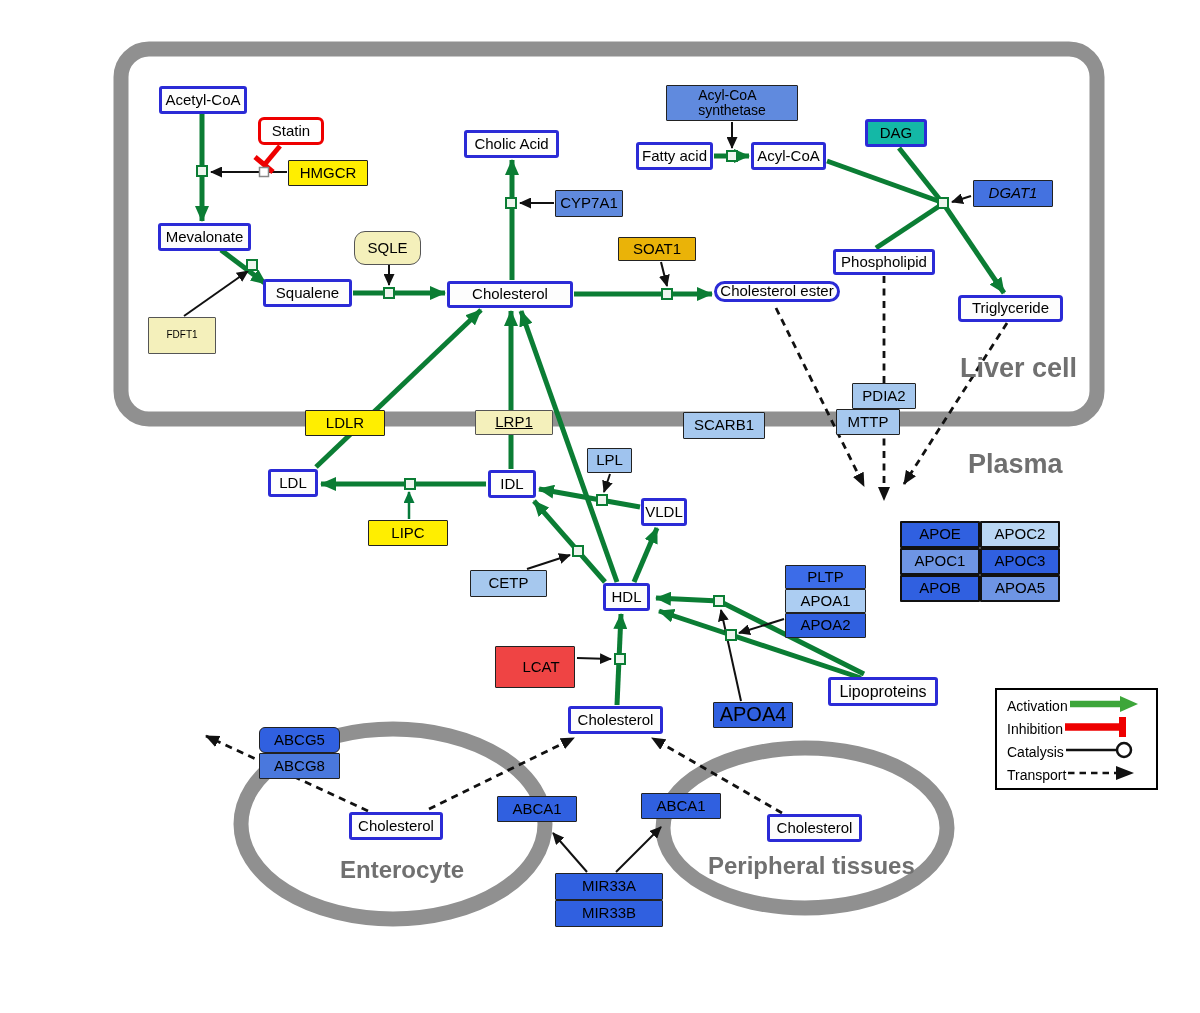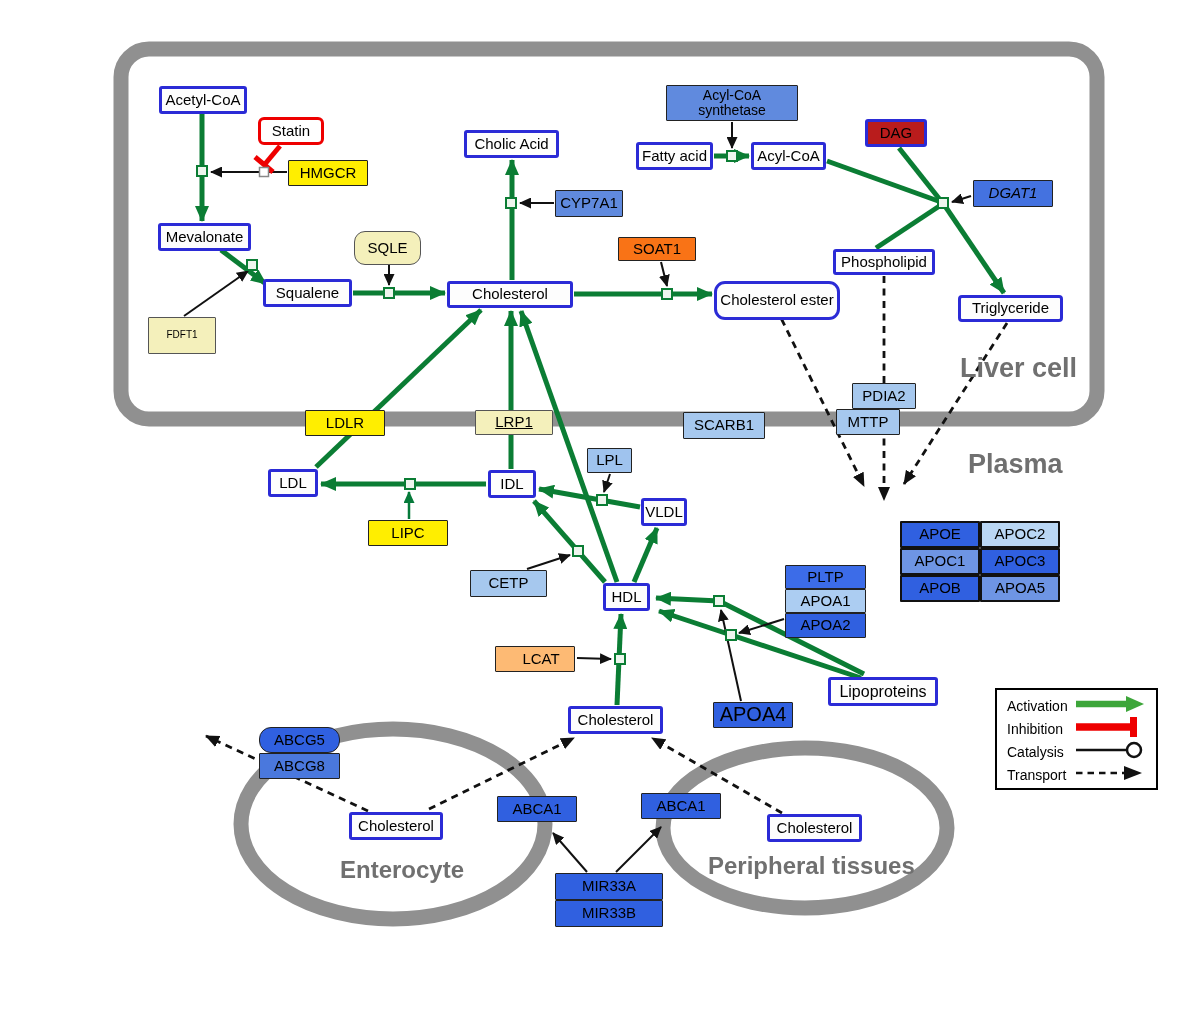--- a/index.html
+++ b/index.html
@@ -1,21 +1,21 @@
 <!DOCTYPE html>
 <html><head>
 <meta charset="utf-8">
 <style>
   html,body{margin:0;padding:0;background:#fff;}
   #canvas{position:relative;width:1200px;height:1013px;background:#fff;overflow:hidden;font-family:"Liberation Sans",sans-serif;}
   #diagram-svg{position:absolute;left:0;top:0;}
-  .node{position:absolute;display:flex;align-items:center;justify-content:center;text-align:center;color:#000;box-sizing:border-box;white-space:pre-line;line-height:1.08;}
+  .node{position:absolute;display:flex;align-items:center;justify-content:center;color:#000;box-sizing:border-box;white-space:pre-line;line-height:1.08;}
   .clabel{position:absolute;font-weight:bold;white-space:nowrap;}
   #legend{position:absolute;background:#fff;border:2.5px solid #000;box-sizing:border-box;display:flex;flex-direction:column;justify-content:space-evenly;padding:4px 10px;}
-  .lrow{display:flex;align-items:center;justify-content:space-between;}
+  .lrow{display:flex;align-items:center;}
   .lrow span{font-size:14px;color:#000;}
 </style>
 </head>
 <body>
 
 <div id="canvas">
   <svg id="diagram-svg" width="1200" height="1013">
     <defs>
       <marker id="m-act" markerUnits="userSpaceOnUse" markerWidth="18" markerHeight="14" refX="15" refY="7" orient="auto">
           <path d="M0,0 L16,7 L0,14 z" fill="#0b7d34"></path>
@@ -101,56 +101,56 @@
       <div class="node" style="left: 159px; top: 86px; width: 88px; height: 28px; background: rgb(253, 253, 253); border: 3px solid rgb(43, 43, 214); border-radius: 3px; font-size: 15px;">Acetyl-CoA</div>
       <div class="node" style="left: 258px; top: 117px; width: 66px; height: 28px; background: rgb(255, 255, 255); border: 3px solid rgb(238, 0, 0); border-radius: 6px; font-size: 15px;">Statin</div>
       <div class="node" style="left: 288px; top: 160px; width: 80px; height: 26px; background: rgb(255, 238, 0); border: 1.6px solid rgb(34, 34, 34); border-radius: 1px; font-size: 15px;">HMGCR</div>
       <div class="node" style="left: 158px; top: 223px; width: 93px; height: 28px; background: rgb(253, 253, 253); border: 3px solid rgb(43, 43, 214); border-radius: 3px; font-size: 15px;">Mevalonate</div>
       <div class="node" style="left: 148px; top: 317px; width: 68px; height: 37px; background: rgb(244, 240, 187); border: 1.6px solid rgb(85, 85, 85); border-radius: 1px; font-size: 10px;">FDFT1</div>
       <div class="node" style="left: 263px; top: 279px; width: 89px; height: 28px; background: rgb(253, 253, 253); border: 3px solid rgb(43, 43, 214); border-radius: 3px; font-size: 15px;">Squalene</div>
       <div class="node" style="left: 354px; top: 231px; width: 67px; height: 34px; background: rgb(244, 240, 187); border: 1.6px solid rgb(85, 85, 85); border-radius: 11px; font-size: 15px;">SQLE</div>
       <div class="node" style="left: 447px; top: 281px; width: 126px; height: 27px; background: rgb(253, 253, 253); border: 3px solid rgb(43, 43, 214); border-radius: 3px; font-size: 15px;">Cholesterol</div>
       <div class="node" style="left: 464px; top: 130px; width: 95px; height: 28px; background: rgb(253, 253, 253); border: 3px solid rgb(43, 43, 214); border-radius: 3px; font-size: 15px;">Cholic Acid</div>
       <div class="node" style="left: 555px; top: 190px; width: 68px; height: 27px; background: rgb(96, 138, 222); border: 1.6px solid rgb(34, 34, 34); border-radius: 1px; font-size: 15px;">CYP7A1</div>
-      <div class="node" style="left: 618px; top: 237px; width: 78px; height: 24px; background: #f97316; border: 1.6px solid rgb(34, 34, 34); border-radius: 1px; font-size: 15px;">SOAT1</div>
-      <div class="node" style="left: 714px; top: 281px; width: 126px; height: 39px; background: rgb(253, 253, 253); border: 3px solid rgb(43, 43, 214); border-radius: 11px; font-size: 15px;">Cholesterol ester</div>
+      <div class="node" style="left: 618px; top: 237px; width: 78px; height: 24px; background: #eab308; border: 1.6px solid rgb(34, 34, 34); border-radius: 1px; font-size: 15px;">SOAT1</div>
+      <div class="node" style="left: 714px; top: 281px; width: 126px; height: 21px; background: rgb(253, 253, 253); border: 3px solid rgb(43, 43, 214); border-radius: 11px; font-size: 15px;">Cholesterol ester</div>
       <div class="node" style="left: 666px; top: 85px; width: 132px; height: 36px; background: rgb(96, 138, 222); border: 1.6px solid rgb(34, 34, 34); border-radius: 1px; font-size: 14px;">Acyl-CoA
 synthetase</div>
       <div class="node" style="left: 636px; top: 142px; width: 77px; height: 28px; background: rgb(253, 253, 253); border: 3px solid rgb(43, 43, 214); border-radius: 3px; font-size: 15px;">Fatty acid</div>
       <div class="node" style="left: 751px; top: 142px; width: 75px; height: 28px; background: rgb(253, 253, 253); border: 3px solid rgb(43, 43, 214); border-radius: 3px; font-size: 15px;">Acyl-CoA</div>
-      <div class="node" style="left: 865px; top: 119px; width: 62px; height: 28px; background: #b91c1c; border: 3px solid rgb(43, 43, 214); border-radius: 3px; font-size: 15px;">DAG</div>
+      <div class="node" style="left: 865px; top: 119px; width: 62px; height: 28px; background: #14b8a6; border: 3px solid rgb(43, 43, 214); border-radius: 3px; font-size: 15px;">DAG</div>
       <div class="node" style="left: 973px; top: 180px; width: 80px; height: 27px; background: rgb(68, 114, 224); border: 1.6px solid rgb(34, 34, 34); border-radius: 1px; font-size: 15px; font-style: italic;">DGAT1</div>
       <div class="node" style="left: 833px; top: 249px; width: 102px; height: 26px; background: rgb(253, 253, 253); border: 3px solid rgb(43, 43, 214); border-radius: 3px; font-size: 15px;">Phospholipid</div>
       <div class="node" style="left: 958px; top: 295px; width: 105px; height: 27px; background: rgb(253, 253, 253); border: 3px solid rgb(43, 43, 214); border-radius: 4px; font-size: 15px;">Triglyceride</div>
       <div class="node" style="left: 852px; top: 383px; width: 64px; height: 26px; background: rgb(166, 200, 238); border: 1.6px solid rgb(34, 34, 34); border-radius: 1px; font-size: 15px;">PDIA2</div>
       <div class="node" style="left: 836px; top: 409px; width: 64px; height: 26px; background: rgb(166, 200, 238); border: 1.6px solid rgb(34, 34, 34); border-radius: 1px; font-size: 15px;">MTTP</div>
       <div class="node" style="left: 305px; top: 410px; width: 80px; height: 26px; background: rgb(255, 238, 0); border: 1.6px solid rgb(34, 34, 34); border-radius: 1px; font-size: 15px;">LDLR</div>
       <div class="node" style="left: 475px; top: 410px; width: 78px; height: 25px; background: rgb(244, 240, 187); border: 1.6px solid rgb(85, 85, 85); border-radius: 1px; font-size: 15px; text-decoration: underline;">LRP1</div>
       <div class="node" style="left: 683px; top: 412px; width: 82px; height: 27px; background: rgb(166, 200, 238); border: 1.6px solid rgb(34, 34, 34); border-radius: 1px; font-size: 15px;">SCARB1</div>
       <div class="node" style="left: 268px; top: 469px; width: 50px; height: 28px; background: rgb(253, 253, 253); border: 3px solid rgb(43, 43, 214); border-radius: 3px; font-size: 15px;">LDL</div>
       <div class="node" style="left: 488px; top: 470px; width: 48px; height: 28px; background: rgb(253, 253, 253); border: 3px solid rgb(43, 43, 214); border-radius: 3px; font-size: 15px;">IDL</div>
       <div class="node" style="left: 587px; top: 448px; width: 45px; height: 25px; background: rgb(159, 195, 238); border: 1.6px solid rgb(34, 34, 34); border-radius: 1px; font-size: 15px;">LPL</div>
       <div class="node" style="left: 641px; top: 498px; width: 46px; height: 28px; background: rgb(253, 253, 253); border: 3px solid rgb(43, 43, 214); border-radius: 3px; font-size: 15px;">VLDL</div>
       <div class="node" style="left: 368px; top: 520px; width: 80px; height: 26px; background: rgb(255, 238, 0); border: 1.6px solid rgb(34, 34, 34); border-radius: 1px; font-size: 15px;">LIPC</div>
       <div class="node" style="left: 470px; top: 570px; width: 77px; height: 27px; background: rgb(166, 200, 238); border: 1.6px solid rgb(34, 34, 34); border-radius: 1px; font-size: 15px;">CETP</div>
       <div class="node" style="left: 603px; top: 583px; width: 47px; height: 28px; background: rgb(253, 253, 253); border: 3px solid rgb(43, 43, 214); border-radius: 3px; font-size: 15px;">HDL</div>
-      <div class="node" style="left: 495px; top: 646px; width: 80px; height: 26px; background: #fdba74; border: 1.6px solid rgb(34, 34, 34); border-radius: 1px; font-size: 15px; padding-left: 12px;">LCAT</div>
+      <div class="node" style="left: 495px; top: 646px; width: 80px; height: 42px; background: #ef4444; border: 1.6px solid rgb(34, 34, 34); border-radius: 1px; font-size: 15px; padding-left: 12px;">LCAT</div>
       <div class="node" style="left: 785px; top: 565px; width: 81px; height: 24px; background: rgb(60, 108, 232); border: 1.6px solid rgb(34, 34, 34); border-radius: 1px; font-size: 15px;">PLTP</div>
       <div class="node" style="left: 785px; top: 589px; width: 81px; height: 24px; background: rgb(172, 205, 242); border: 1.6px solid rgb(34, 34, 34); border-radius: 1px; font-size: 15px;">APOA1</div>
       <div class="node" style="left: 785px; top: 613px; width: 81px; height: 25px; background: rgb(48, 96, 224); border: 1.6px solid rgb(34, 34, 34); border-radius: 1px; font-size: 15px;">APOA2</div>
       <div class="node" style="left: 713px; top: 702px; width: 80px; height: 26px; background: rgb(48, 96, 224); border: 1.6px solid rgb(34, 34, 34); border-radius: 1px; font-size: 20px;">APOA4</div>
       <div class="node" style="left: 828px; top: 677px; width: 110px; height: 29px; background: rgb(253, 253, 253); border: 3px solid rgb(43, 43, 214); border-radius: 3px; font-size: 16px;">Lipoproteins</div>
       <div class="node" style="left: 900px; top: 521px; width: 80px; height: 27px; background: rgb(48, 96, 224); border: 2px solid rgb(17, 17, 17); border-radius: 1px; font-size: 15px;">APOE</div>
       <div class="node" style="left: 980px; top: 521px; width: 80px; height: 27px; background: rgb(185, 214, 244); border: 2px solid rgb(17, 17, 17); border-radius: 1px; font-size: 15px;">APOC2</div>
       <div class="node" style="left: 900px; top: 548px; width: 80px; height: 27px; background: rgb(110, 149, 228); border: 2px solid rgb(17, 17, 17); border-radius: 1px; font-size: 15px;">APOC1</div>
       <div class="node" style="left: 980px; top: 548px; width: 80px; height: 27px; background: rgb(48, 96, 224); border: 2px solid rgb(17, 17, 17); border-radius: 1px; font-size: 15px;">APOC3</div>
       <div class="node" style="left: 900px; top: 575px; width: 80px; height: 27px; background: rgb(48, 96, 224); border: 2px solid rgb(17, 17, 17); border-radius: 1px; font-size: 15px;">APOB</div>
       <div class="node" style="left: 980px; top: 575px; width: 80px; height: 27px; background: rgb(110, 149, 228); border: 2px solid rgb(17, 17, 17); border-radius: 1px; font-size: 15px;">APOA5</div>
       <div class="node" style="left: 568px; top: 706px; width: 95px; height: 28px; background: rgb(253, 253, 253); border: 3px solid rgb(43, 43, 214); border-radius: 3px; font-size: 15px;">Cholesterol</div>
-      <div class="node" style="left: 259px; top: 727px; width: 81px; height: 26px; background: rgb(48, 96, 224); border: 1.6px solid rgb(34, 34, 34); border-radius: 12px; font-size: 15px;">ABCG5</div>
+      <div class="node" style="left: 259px; top: 727px; width: 81px; height: 26px; background: rgb(48, 96, 224); border: 1.6px solid rgb(34, 34, 34); border-radius: 6px; font-size: 15px;">ABCG5</div>
       <div class="node" style="left: 259px; top: 753px; width: 81px; height: 26px; background: rgb(74, 120, 221); border: 1.6px solid rgb(34, 34, 34); border-radius: 1px; font-size: 15px;">ABCG8</div>
       <div class="node" style="left: 349px; top: 812px; width: 94px; height: 28px; background: rgb(253, 253, 253); border: 3px solid rgb(43, 43, 214); border-radius: 3px; font-size: 15px;">Cholesterol</div>
       <div class="node" style="left: 497px; top: 796px; width: 80px; height: 26px; background: rgb(48, 96, 224); border: 1.6px solid rgb(34, 34, 34); border-radius: 1px; font-size: 15px;">ABCA1</div>
       <div class="node" style="left: 641px; top: 793px; width: 80px; height: 26px; background: rgb(48, 96, 224); border: 1.6px solid rgb(34, 34, 34); border-radius: 1px; font-size: 15px;">ABCA1</div>
       <div class="node" style="left: 555px; top: 873px; width: 108px; height: 27px; background: rgb(48, 96, 224); border: 1.6px solid rgb(34, 34, 34); border-radius: 1px; font-size: 15px;">MIR33A</div>
       <div class="node" style="left: 555px; top: 900px; width: 108px; height: 27px; background: rgb(48, 96, 224); border: 1.6px solid rgb(34, 34, 34); border-radius: 1px; font-size: 15px;">MIR33B</div>
       <div class="node" style="left: 767px; top: 814px; width: 95px; height: 28px; background: rgb(253, 253, 253); border: 3px solid rgb(43, 43, 214); border-radius: 3px; font-size: 15px;">Cholesterol</div>
     </div>
   <div id="labels">
       <div class="clabel" style="left: 960px; top: 353px; font-size: 27px; color: rgb(112, 112, 112);">Liver cell</div>

